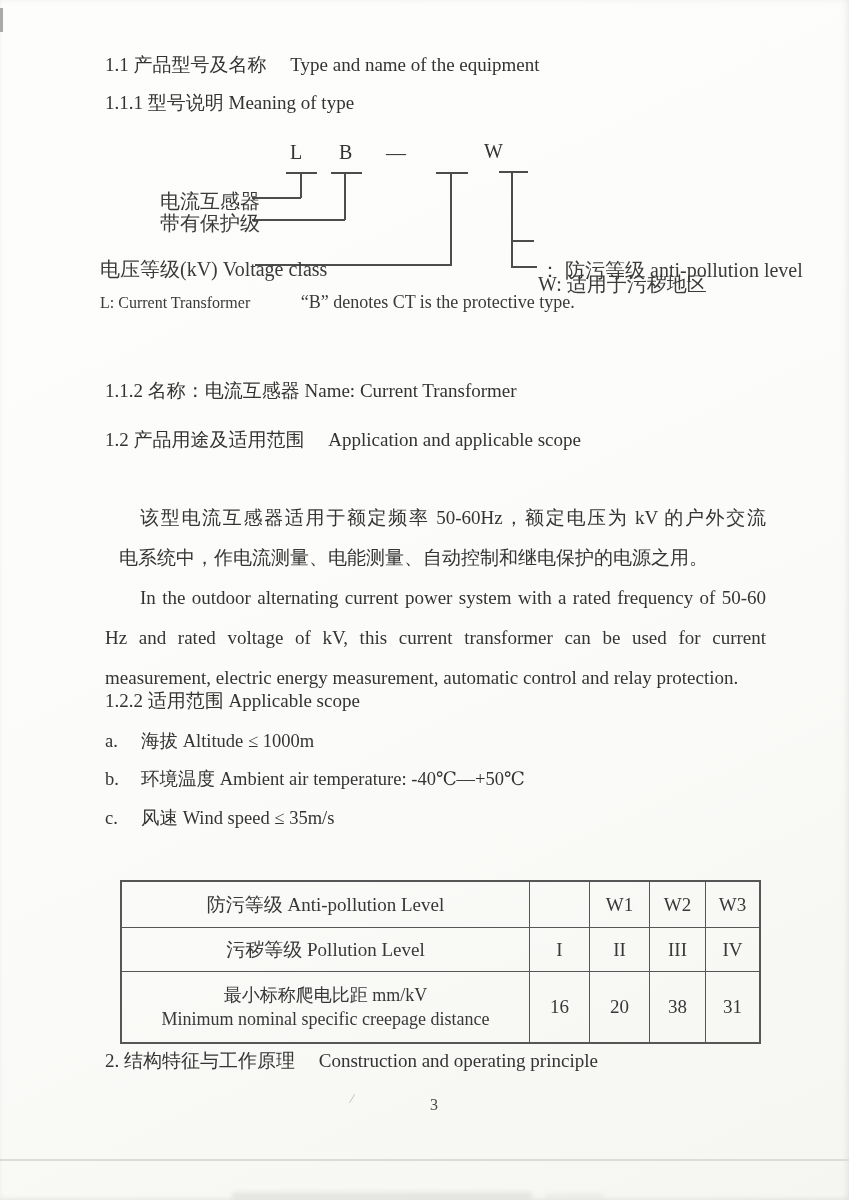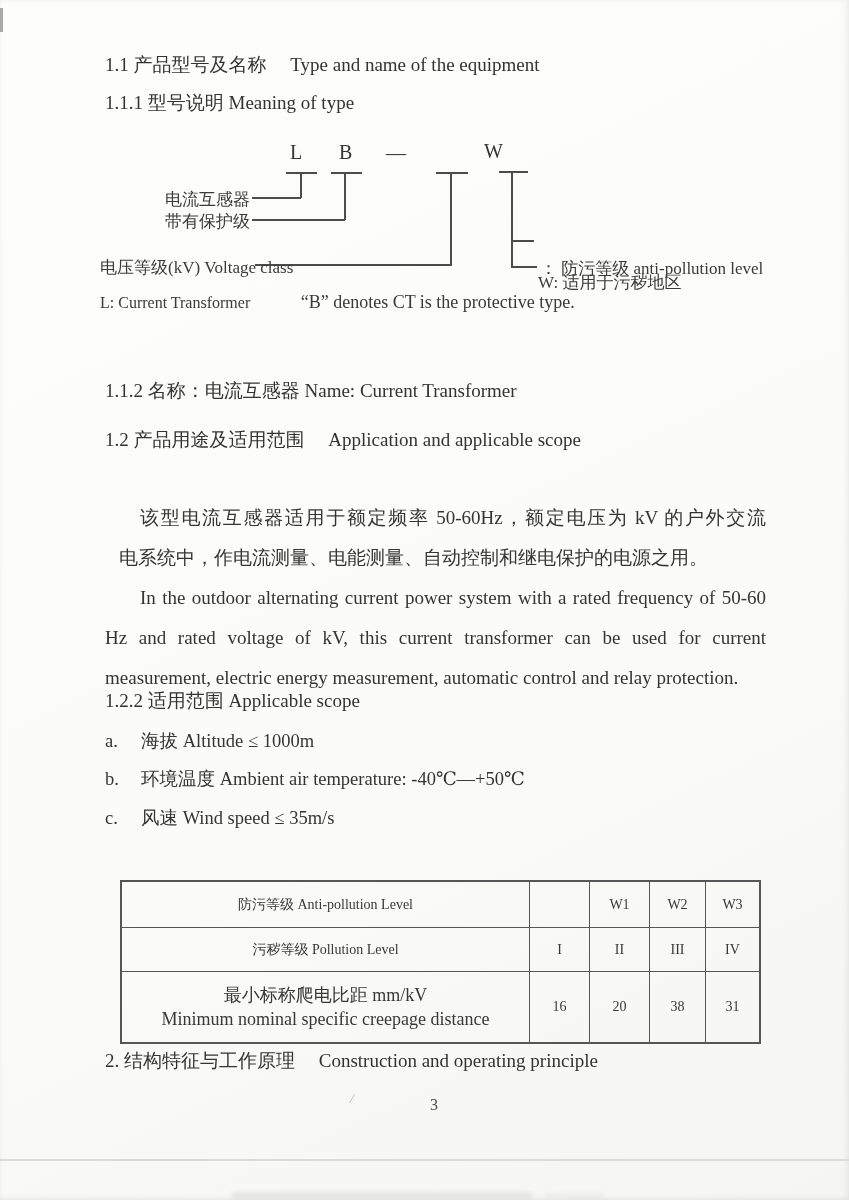--- a/index.html
+++ b/index.html
@@ -13,37 +13,37 @@
     overflow:hidden;
     box-shadow:inset -3px 0 6px rgba(0,0,0,0.05), inset 0 -2px 5px rgba(0,0,0,0.04);
   }
   .abs{position:absolute;}
   .h{font-size:19px;white-space:nowrap;color:#333;}
   .body-line{font-size:19px;color:#343434;}
   .just{text-align:justify;text-align-last:justify;}
   .note{font-size:18px;color:#3a3a3a;white-space:nowrap;}
   .note-small{font-size:16px;}
   .dline{position:absolute;background:#4c4c4c;}
-  .dlabel{position:absolute;font-size:17px;color:#3a3a3a;white-space:nowrap;}
+  .dlabel{position:absolute;font-size:20px;color:#3a3a3a;white-space:nowrap;}
   .letter{position:absolute;font-size:20px;color:#333;}
   .scope-item{position:absolute;font-size:18.5px;color:#343434;white-space:nowrap;}
   .scope-item .marker{display:inline-block;width:36px;}
   .ptable{
     position:absolute;left:120px;top:880px;
     display:grid;
     grid-template-columns:408px 60px 60px 56px 53px;
     grid-template-rows:46px 44px 70px;
     border:2px solid #565656;
     background:transparent;
   }
   .ptable .cell{
     border-right:1.6px solid #565656;
     border-bottom:1.6px solid #565656;
     display:flex;align-items:center;justify-content:center;
-    font-size:14px;color:#383838;text-align:center;
+    font-size:19px;color:#383838;text-align:center;
   }
   .ptable .cell.last-col{border-right:none;}
   .ptable .cell.last-row{border-bottom:none;}
   .ptable .lbl2{flex-direction:column;line-height:1.35;font-size:18px;}
   .artifact{position:absolute;}
   .ghost{background:#b9b9b4;opacity:.28;filter:blur(2px);border-radius:2px;}
 </style>
 </head>
 <body>
 

